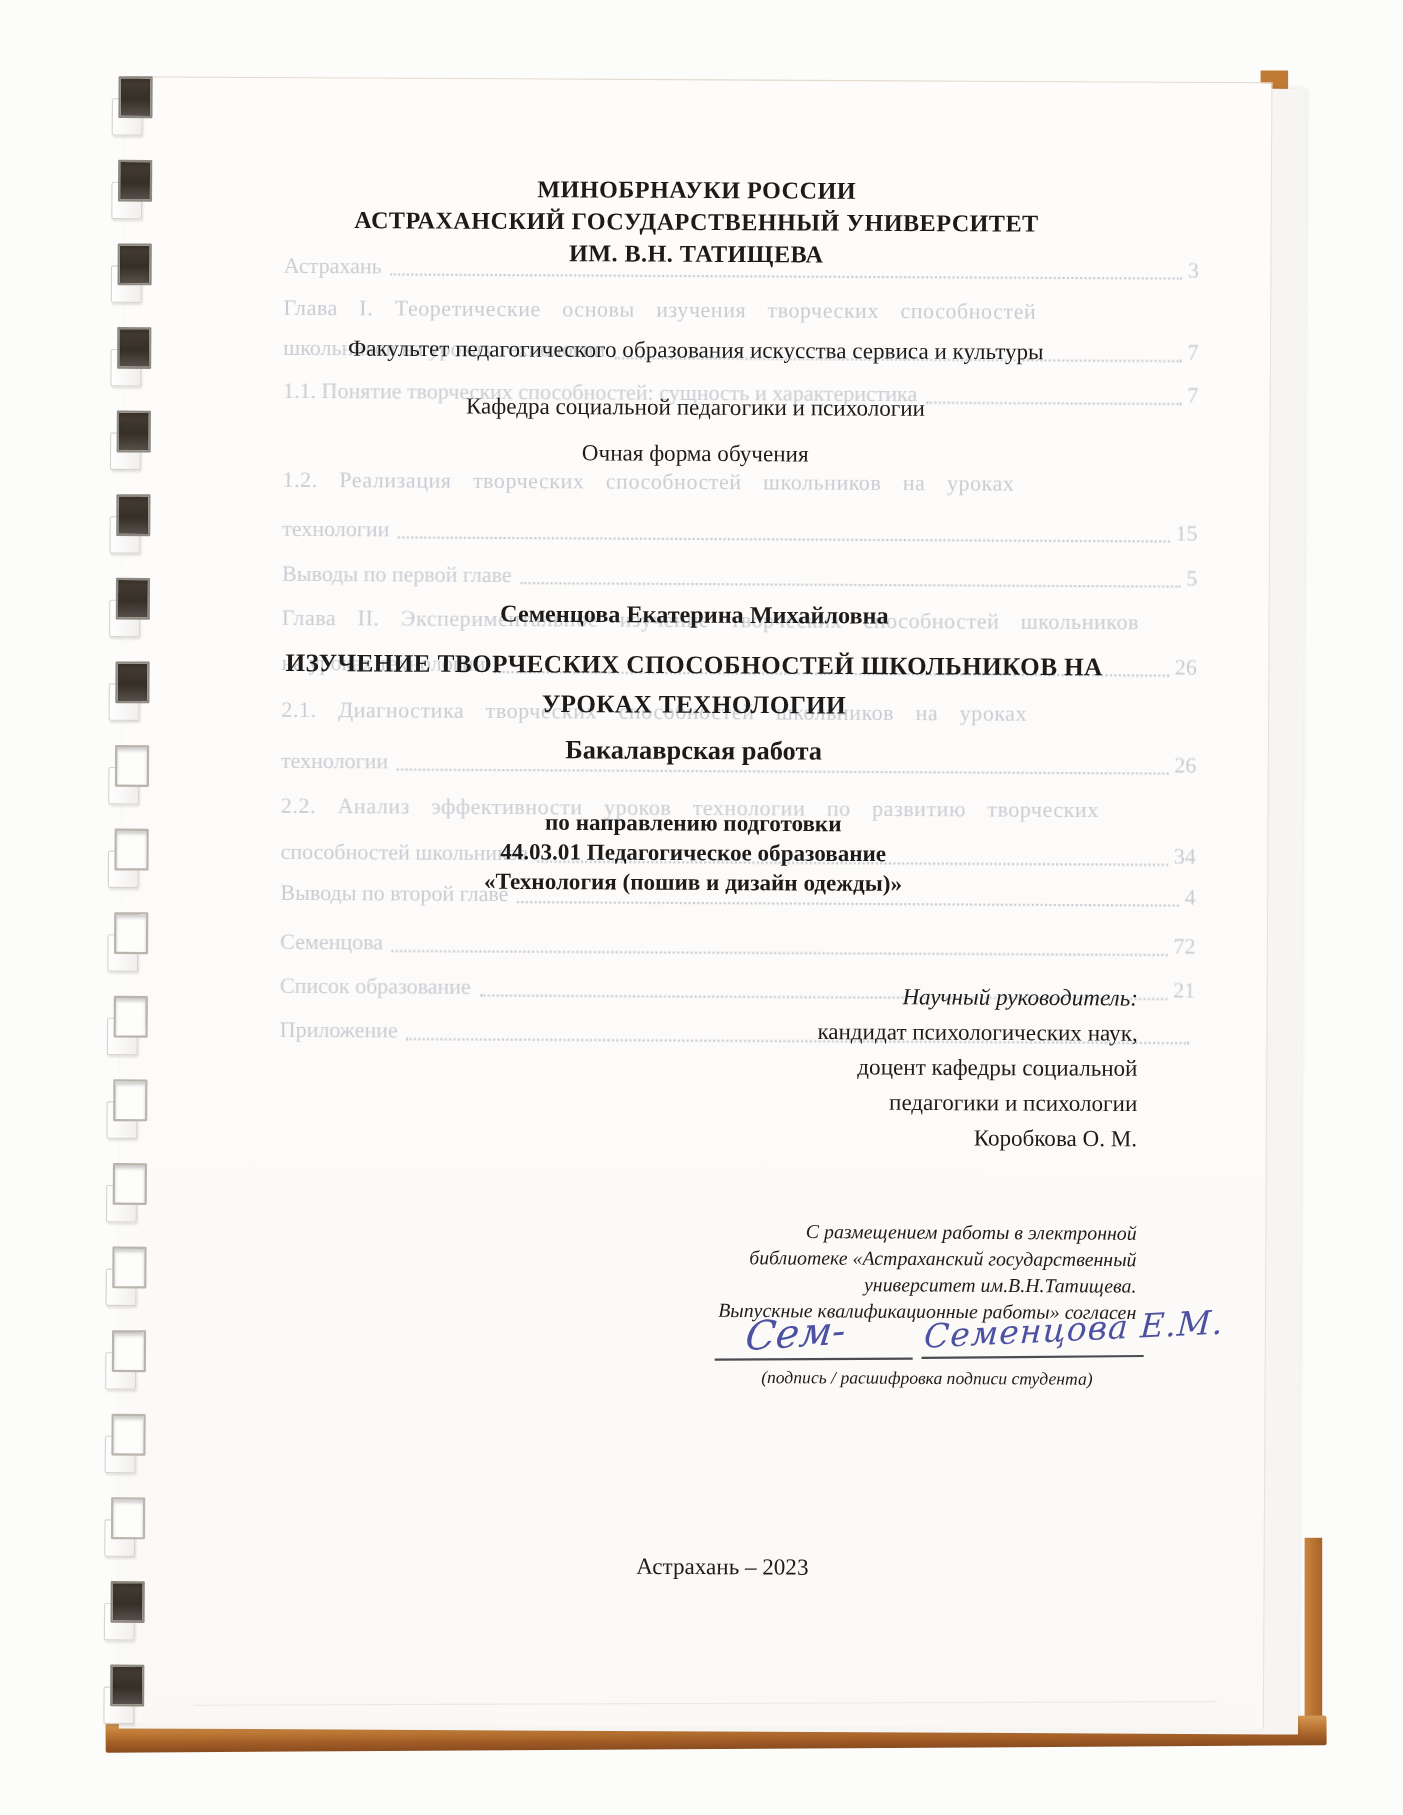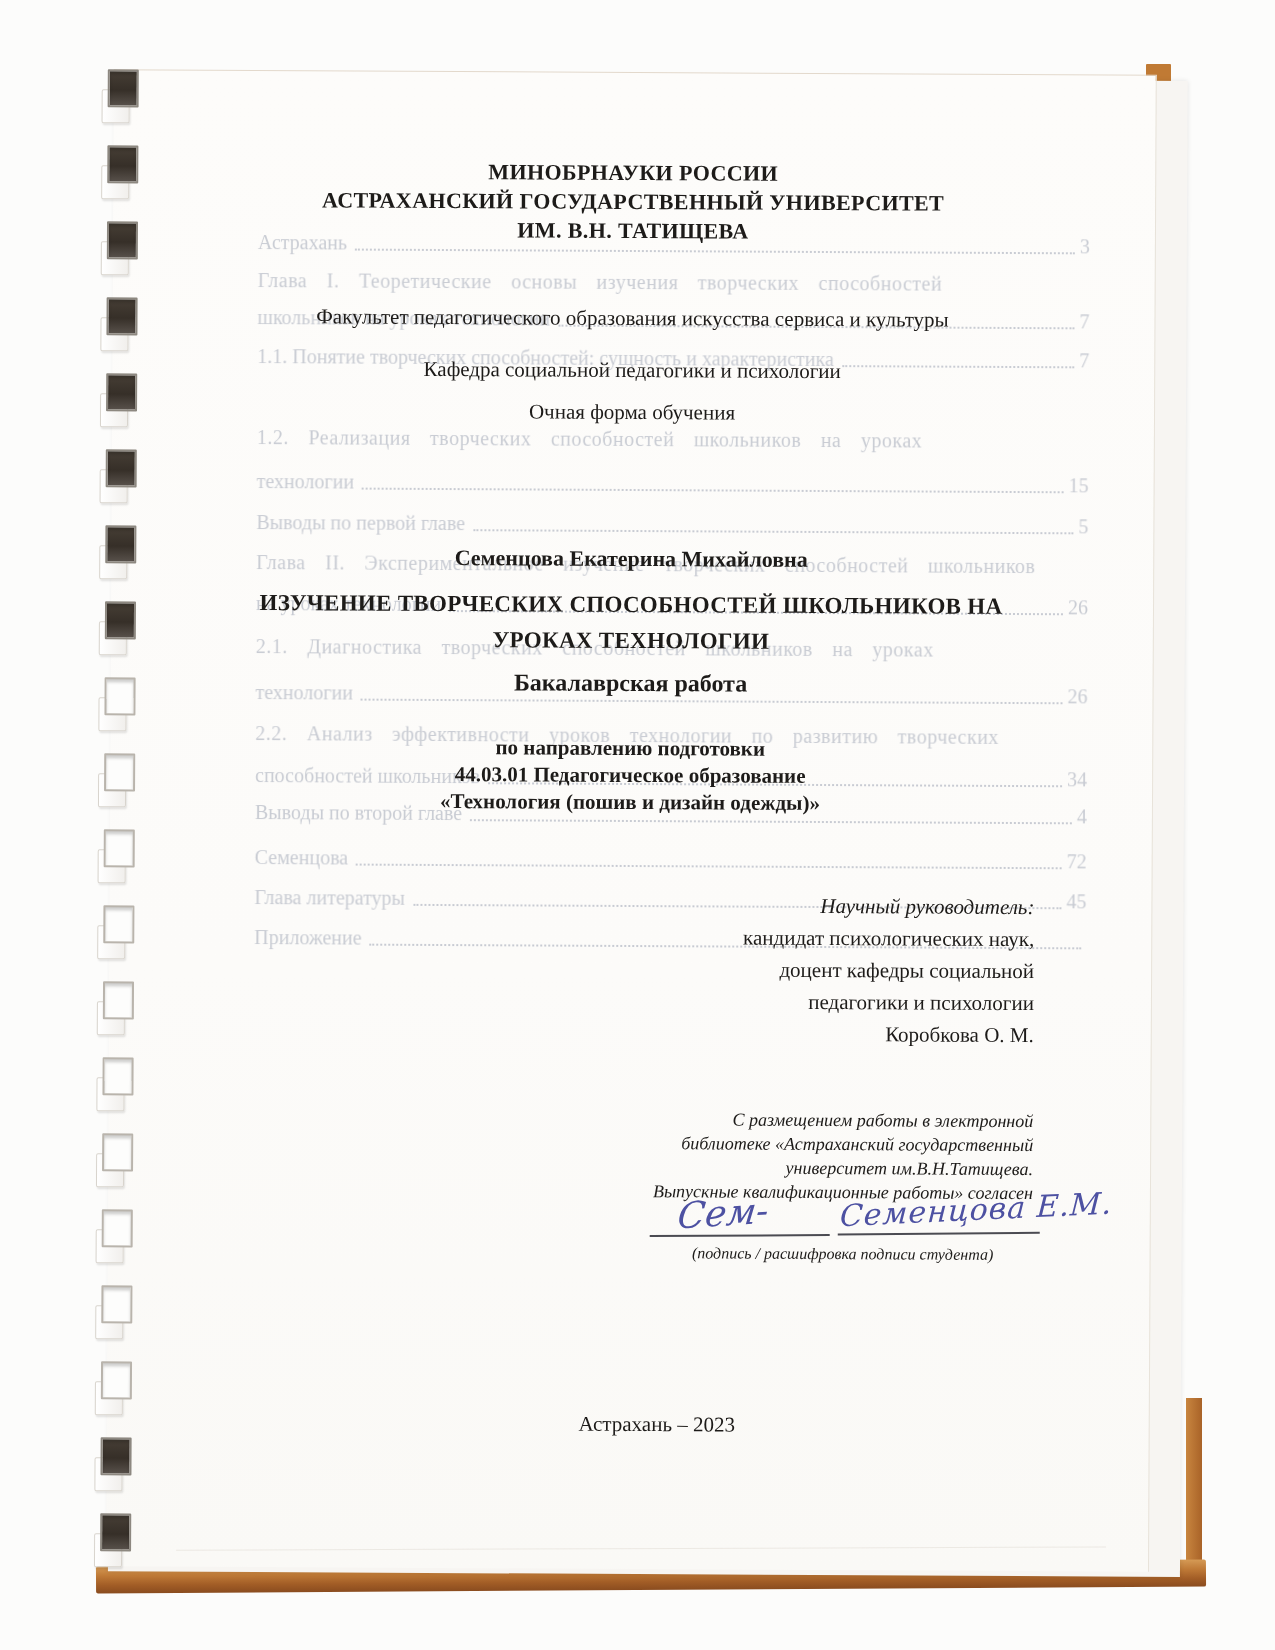--- a/index.html
+++ b/index.html
@@ -242,23 +242,23 @@
           <span>Выводы по второй главе</span>
           <span class="lead"></span>
           <span>4</span>
         </div>
         <div class="bleed-row" style="top: 848px;">
           <span>Семенцова</span>
           <span class="lead"></span>
           <span>72</span>
         </div>
         <div class="bleed-row" style="top: 888px;">
-          <span>Глава литературы</span>
-          <span class="lead"></span>
-          <span>45</span>
+          <span>Список образование</span>
+          <span class="lead"></span>
+          <span>21</span>
         </div>
         <div class="bleed-row" style="top: 928px;">
           <span>Приложение</span>
           <span class="lead"></span>
           <span></span>
         </div>
       </div>
 
     <div class="center-col" style="top:0;height:1650px;">
 

